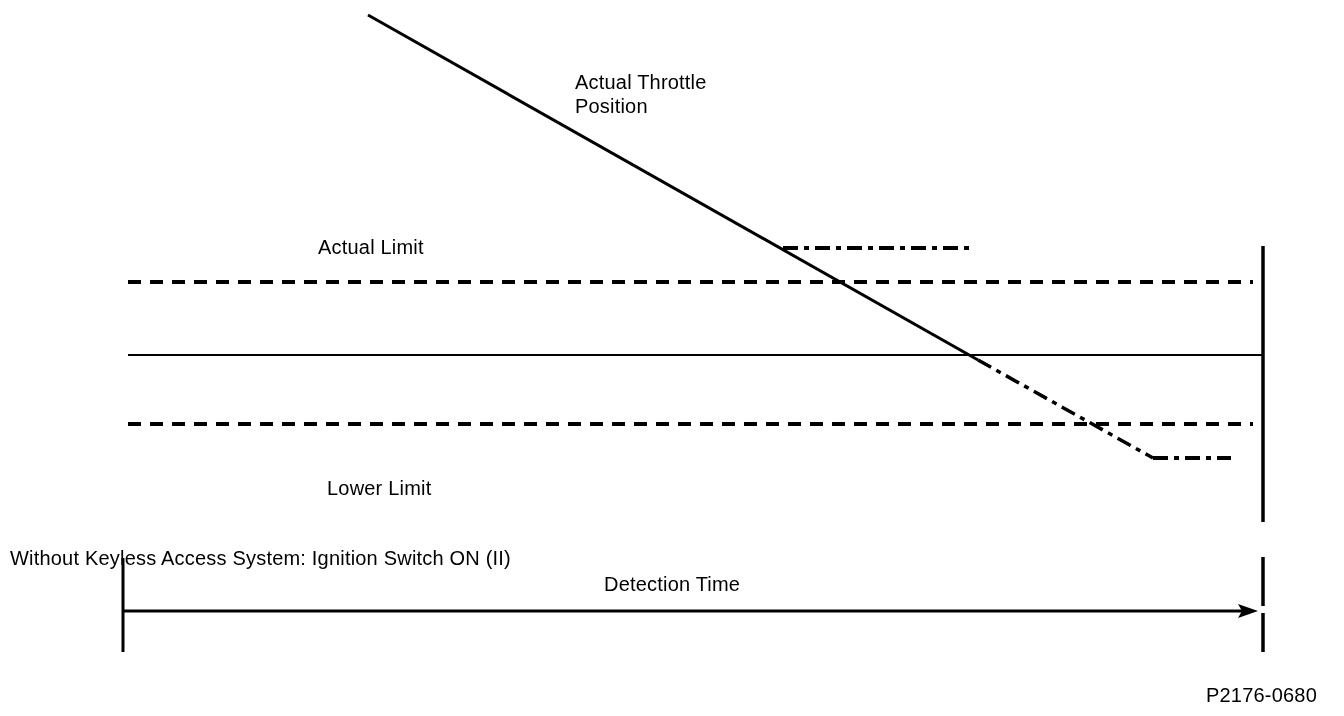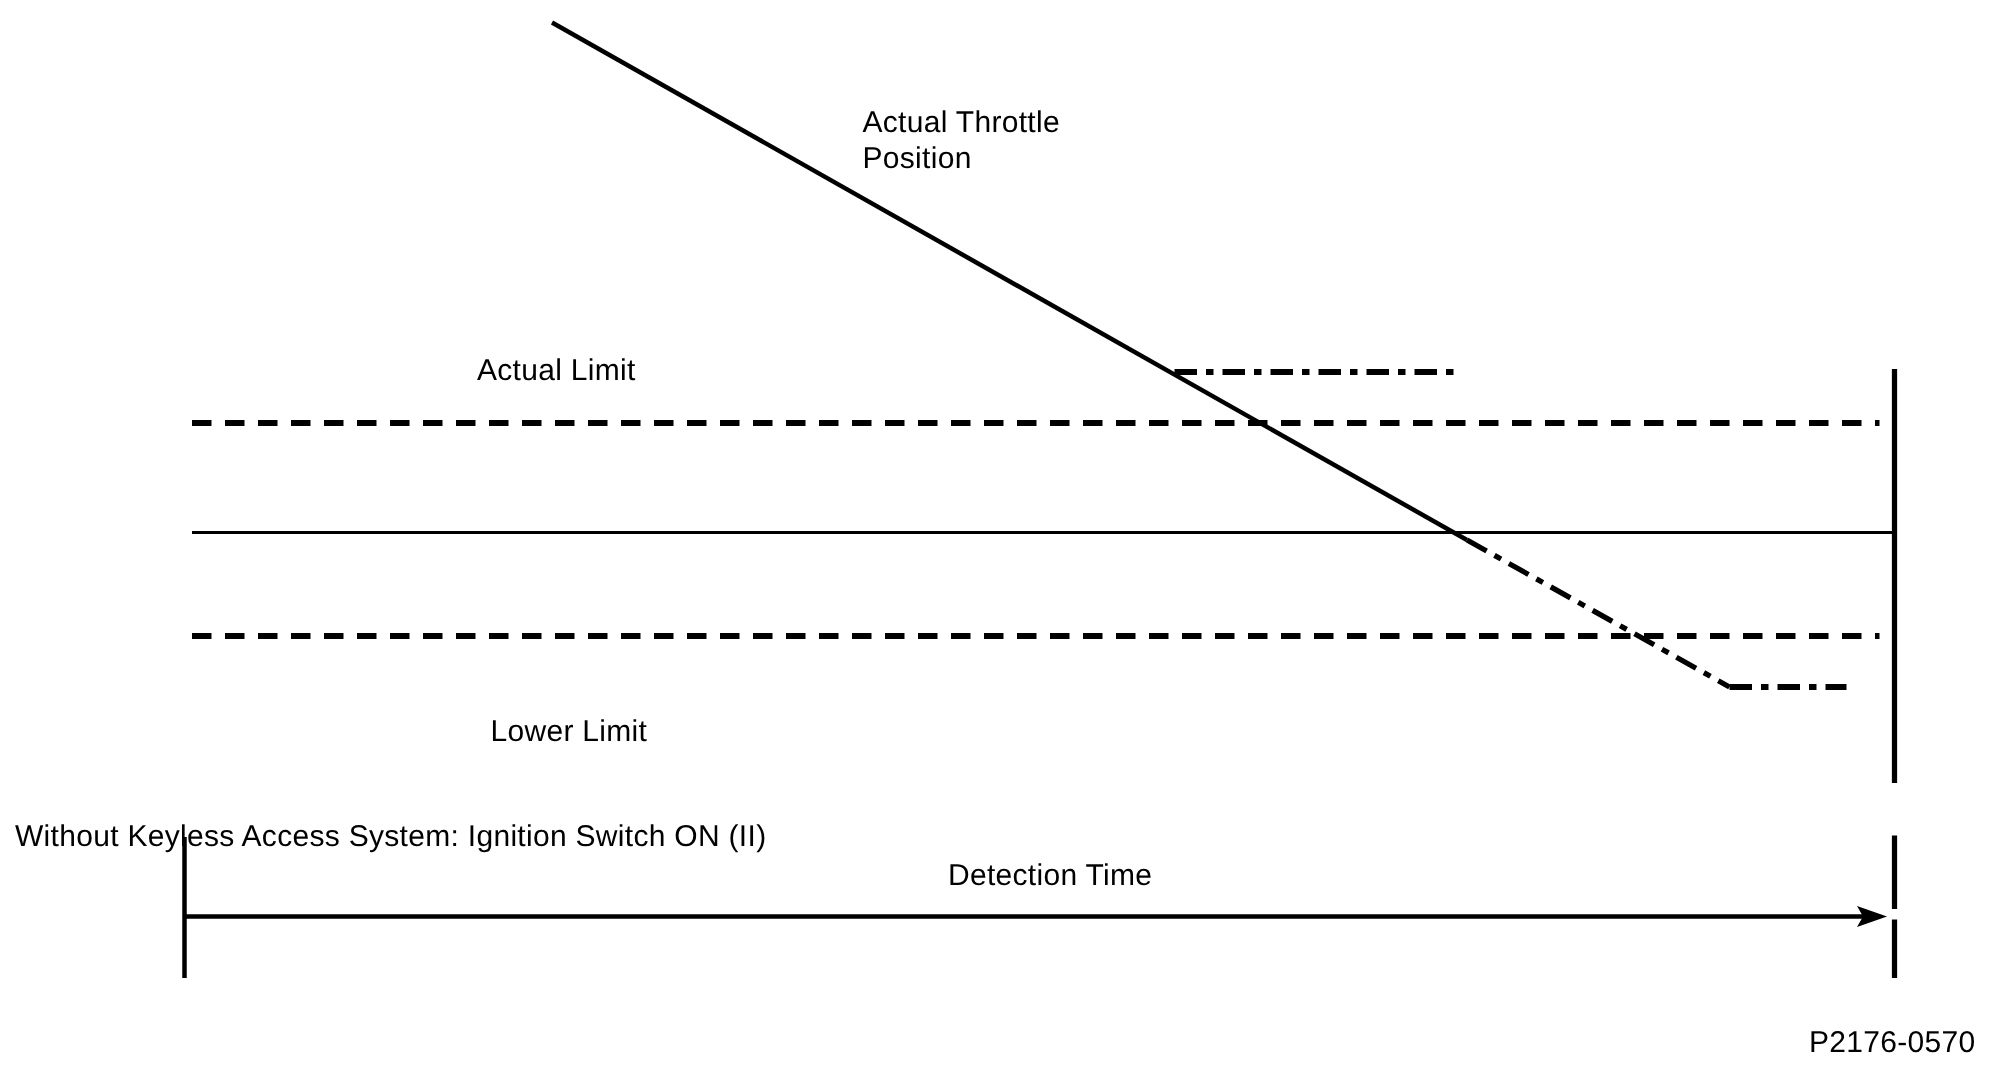--- a/index.html
+++ b/index.html
@@ -84,17 +84,17 @@
 
   <div class="lbl" style="left:318px; top:235px;">Actual Limit</div>
 
 
   <div class="lbl" style="left:327px; top:432px;margin-top:44px;">Lower Limit</div>
 
   <div class="lbl" style="left:10px; top:494px;">
     <div class="cond-line">Without Keyless Access System: Ignition Switch ON (II)</div>
   </div>
 
-  <div class="lbl" style="left:632px; top:572px;">Detection Time</div>
+  <div class="lbl" style="left:604px; top:572px;">Detection Time</div>
 
-  <div class="lbl lbl-regular" style="left:1206px; top:683px;">P2176-0570</div>
+  <div class="lbl lbl-regular" style="left:1206px; top:683px;">P2176-0680</div>
 
 </div>
 
 </body></html>

